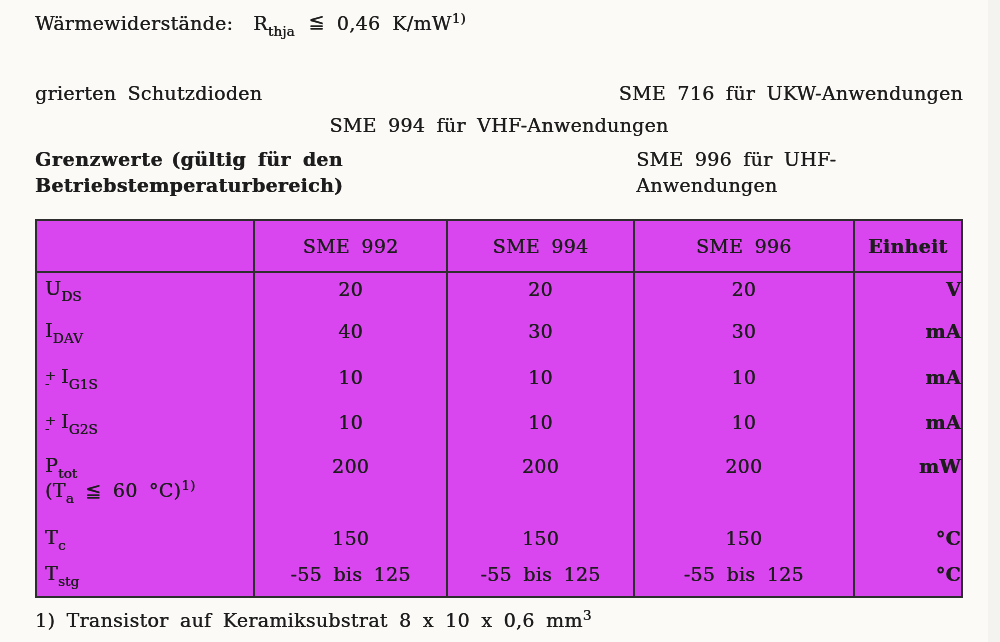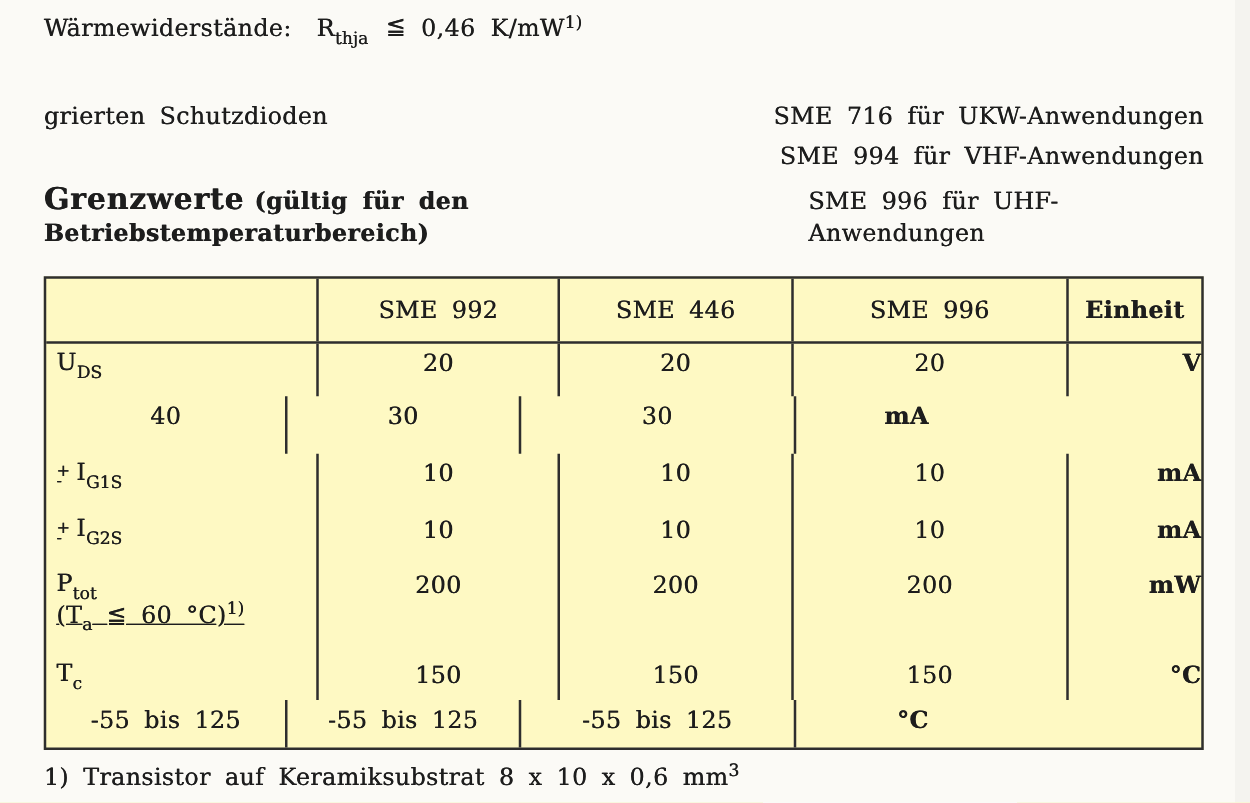--- a/index.html
+++ b/index.html
@@ -22,38 +22,38 @@
   .sp{font-size:0.72em;position:relative;top:-0.52em;letter-spacing:0;}
   
   .thermal{display:flex;align-items:flex-start;height:32px;}
   .formula{margin-left:20px;}
   .formula .rel{margin:0 12px 0 14px;position:relative;top:-2px;}
   .formula .unit{margin-left:12px;}
   
   .para{margin-top:36px;}
   .just{text-align:justify;text-align-last:justify;line-height:26px;}
   .flexrow{display:flex;justify-content:space-between;align-items:baseline;margin-top:7px;line-height:26px;}
-  .rightline{text-align:right;margin-top:6px;line-height:26px;}
+  .rightline{text-align:center;margin-top:6px;line-height:26px;}
   .grenzrow{margin-top:8px;}
-  .gtitle{font-weight:bold;font-size:24px;letter-spacing:0.6px;}
+  .gtitle{font-weight:bold;font-size:19px;letter-spacing:0.6px;}
   .gsub{margin-left:8px;font-weight:bold;}
   
-  .gtable{margin-top:21px;border:2px solid #2e2e2e;background:#fef9c3;}
+  .gtable{margin-top:21px;border:2px solid #2e2e2e;background:#d946ef;}
   .trow{display:flex;}
   .thead{height:50px;border-bottom:2px solid #2e2e2e;}
   .cell{box-sizing:border-box;}
   .c0{width:23.6%;border-right:2px solid #2e2e2e;padding:4px 4px 0 8px;}
   .c1{width:20.9%;border-right:2px solid #2e2e2e;text-align:center;padding-top:5px;}
   .c2{width:20.2%;border-right:2px solid #2e2e2e;text-align:center;padding-top:5px;}
   .c3{width:23.8%;border-right:2px solid #2e2e2e;text-align:center;padding-top:5px;}
   .c4{width:11.5%;text-align:right;padding-top:5px;font-weight:bold;}
   .thead .cell{display:flex;align-items:center;justify-content:center;padding-top:0;}
   .thead .c0{justify-content:flex-start;}
   .pm{display:inline-flex;flex-direction:column;font-size:13px;line-height:8px;margin-right:5px;vertical-align:3px;letter-spacing:0;}
-  .note{margin-top:3px;white-space:nowrap;text-decoration:underline;}
+  .note{margin-top:3px;white-space:nowrap;}
   
   .footnote{margin-top:9px;line-height:26px;}
 </style>
 </head>
 <body>
 
 <div class="page">
 
   <div class="thermal">
     <span>Wärmewiderstände:</span>
@@ -71,34 +71,35 @@
 
   <div class="flexrow grenzrow">
     <span><span class="gtitle">Grenzwerte</span><span class="gsub">(gültig für den Betriebstemperaturbereich)</span></span>
     <span>SME 996 für UHF-Anwendungen</span>
   </div>
 
   <div class="gtable">
     <div class="trow thead">
       <div class="cell c0"></div>
       <div class="cell c1">SME 992</div>
-      <div class="cell c2">SME 446</div>
+      <div class="cell c2">SME 994</div>
       <div class="cell c3">SME 996</div>
       <div class="cell c4">Einheit</div>
     </div>
 
     <div class="trow" style="height:42px">
       <div class="cell c0"><span>U</span><span class="sb">DS</span></div>
       <div class="cell c1">20</div>
       <div class="cell c2">20</div>
       <div class="cell c3">20</div>
       <div class="cell c4">V</div>
     </div>
 
     <div class="trow" style="height:46px">
+      <div class="cell c0"><span>I</span><span class="sb">DAV</span></div>
       <div class="cell c1">40</div>
       <div class="cell c2">30</div>
       <div class="cell c3">30</div>
       <div class="cell c4">mA</div>
     </div>
 
     <div class="trow" style="height:45px">
       <div class="cell c0"><span class="pm">
             <span>+</span>
             <span>-</span>
@@ -133,20 +134,21 @@
 
     <div class="trow" style="height:36px">
       <div class="cell c0"><span>T</span><span class="sb">c</span></div>
       <div class="cell c1">150</div>
       <div class="cell c2">150</div>
       <div class="cell c3">150</div>
       <div class="cell c4">°C</div>
     </div>
 
     <div class="trow" style="height:38px">
+      <div class="cell c0"><span>T</span><span class="sb">stg</span></div>
       <div class="cell c1">-55 bis 125</div>
       <div class="cell c2">-55 bis 125</div>
       <div class="cell c3">-55 bis 125</div>
       <div class="cell c4">°C</div>
     </div>
   </div>
 
   <div class="footnote"><span>1) Transistor auf Keramiksubstrat 8 x 10 x 0,6 mm</span><span class="sp">3</span></div>
 
 </div>

